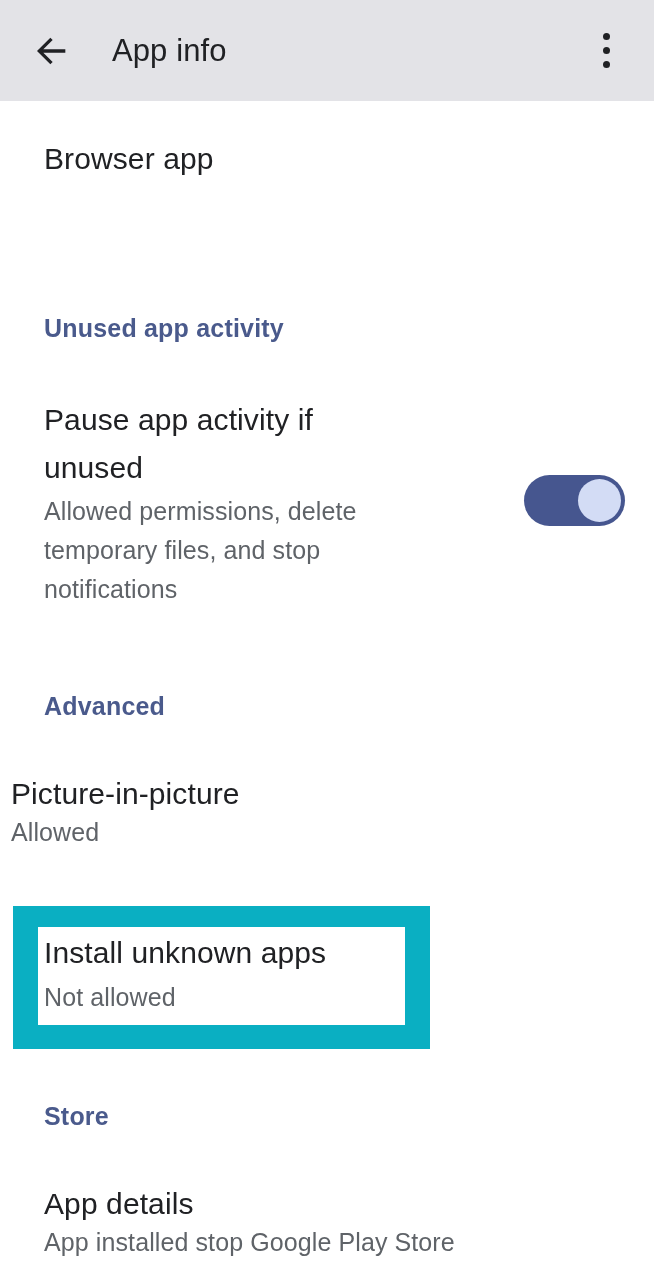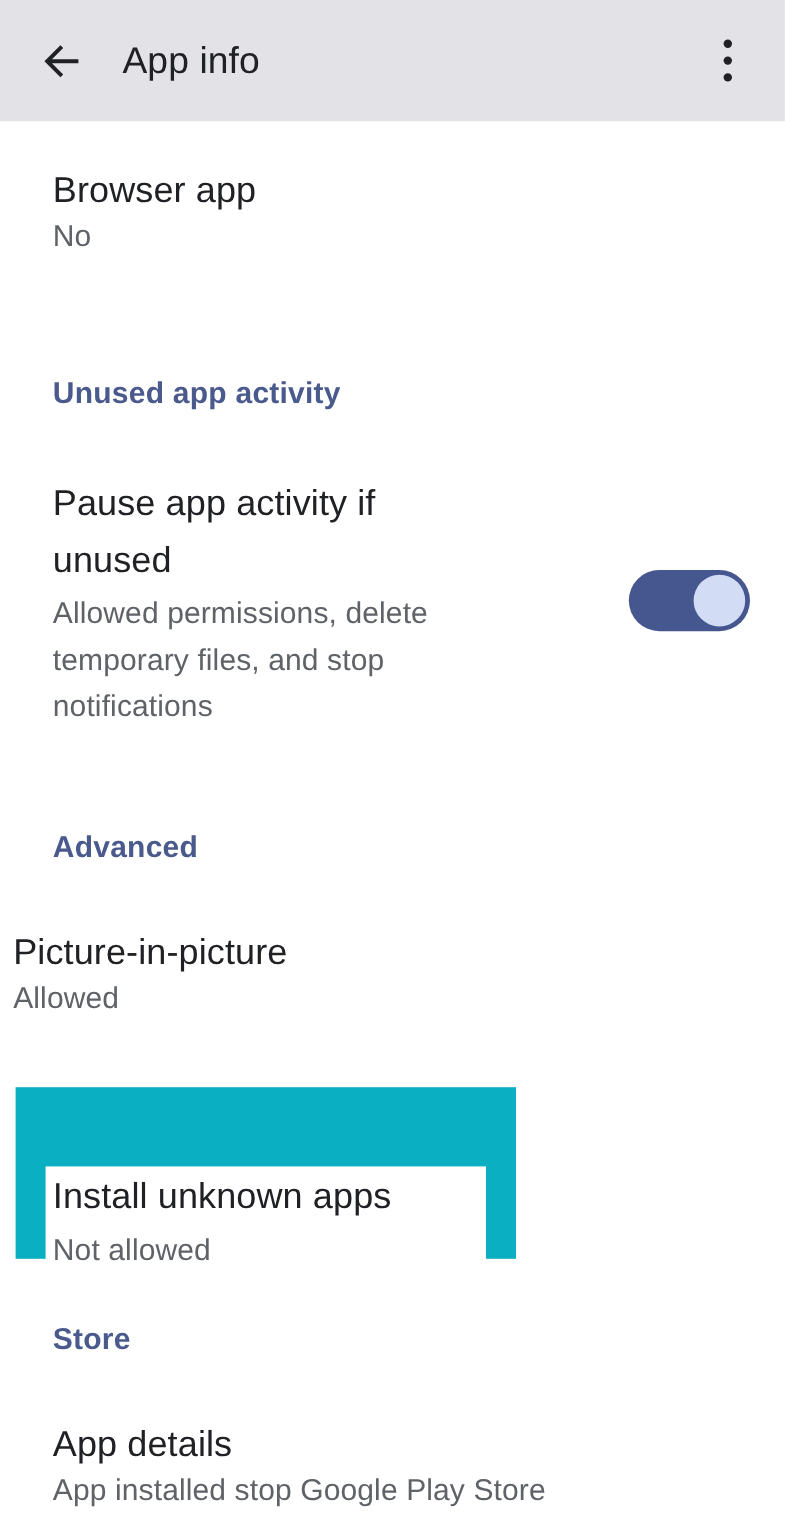--- a/index.html
+++ b/index.html
@@ -30,21 +30,21 @@
     width: 64px;
     height: 64px;
     margin-left: 20px;
     display: flex;
     align-items: center;
     justify-content: center;
     cursor: pointer;
   }
   .back-btn svg { display: block; }
   .appbar-title {
-    margin-left: 18px;
+    margin-left: 28px;
     font-size: 31px;
     color: #202124;
     letter-spacing: 0.1px;
     line-height: 1;
     white-space: nowrap;
   }
   .overflow-btn {
     position: absolute;
     right: 18px;
     top: 20px;
@@ -126,21 +126,20 @@
   .highlight-inner {
     position: absolute;
     left: 25px;
     top: 21px;
     width: 367px;
     height: 98px;
     background: #ffffff;
     box-sizing: border-box;
     padding-left: 6px;
     padding-top: 3px;
-    margin-top: 45px;
   }
   .highlight-inner .row-title { line-height: 46px; }
   .highlight-inner .row-sub { line-height: 42px; }
 </style>
 </head>
 <body>
 
 <div class="appbar">
   <div class="back-btn">
     <span>
@@ -152,21 +151,20 @@
   <div class="appbar-title">App info</div>
   <div class="overflow-btn">
     <div class="dot"></div>
     <div class="dot"></div>
     <div class="dot"></div>
   </div>
 </div>
 
 <div class="blk row" style="top:140px;">
   <div class="row-title">Browser app</div>
-  <div class="row-sub">No</div>
 </div>
 
 <div class="blk section-header" style="top:313px;">Unused app activity</div>
 
 <div class="blk row" style="top:396px; padding-right:180px;padding-left:44px;">
   <div class="row-title" style="line-height:48px;">Pause app activity if unused</div>
   <div class="row-sub" style="line-height:39px;">Allowed permissions, delete temporary files, and stop notifications</div>
 </div>
 
 <div class="toggle">

